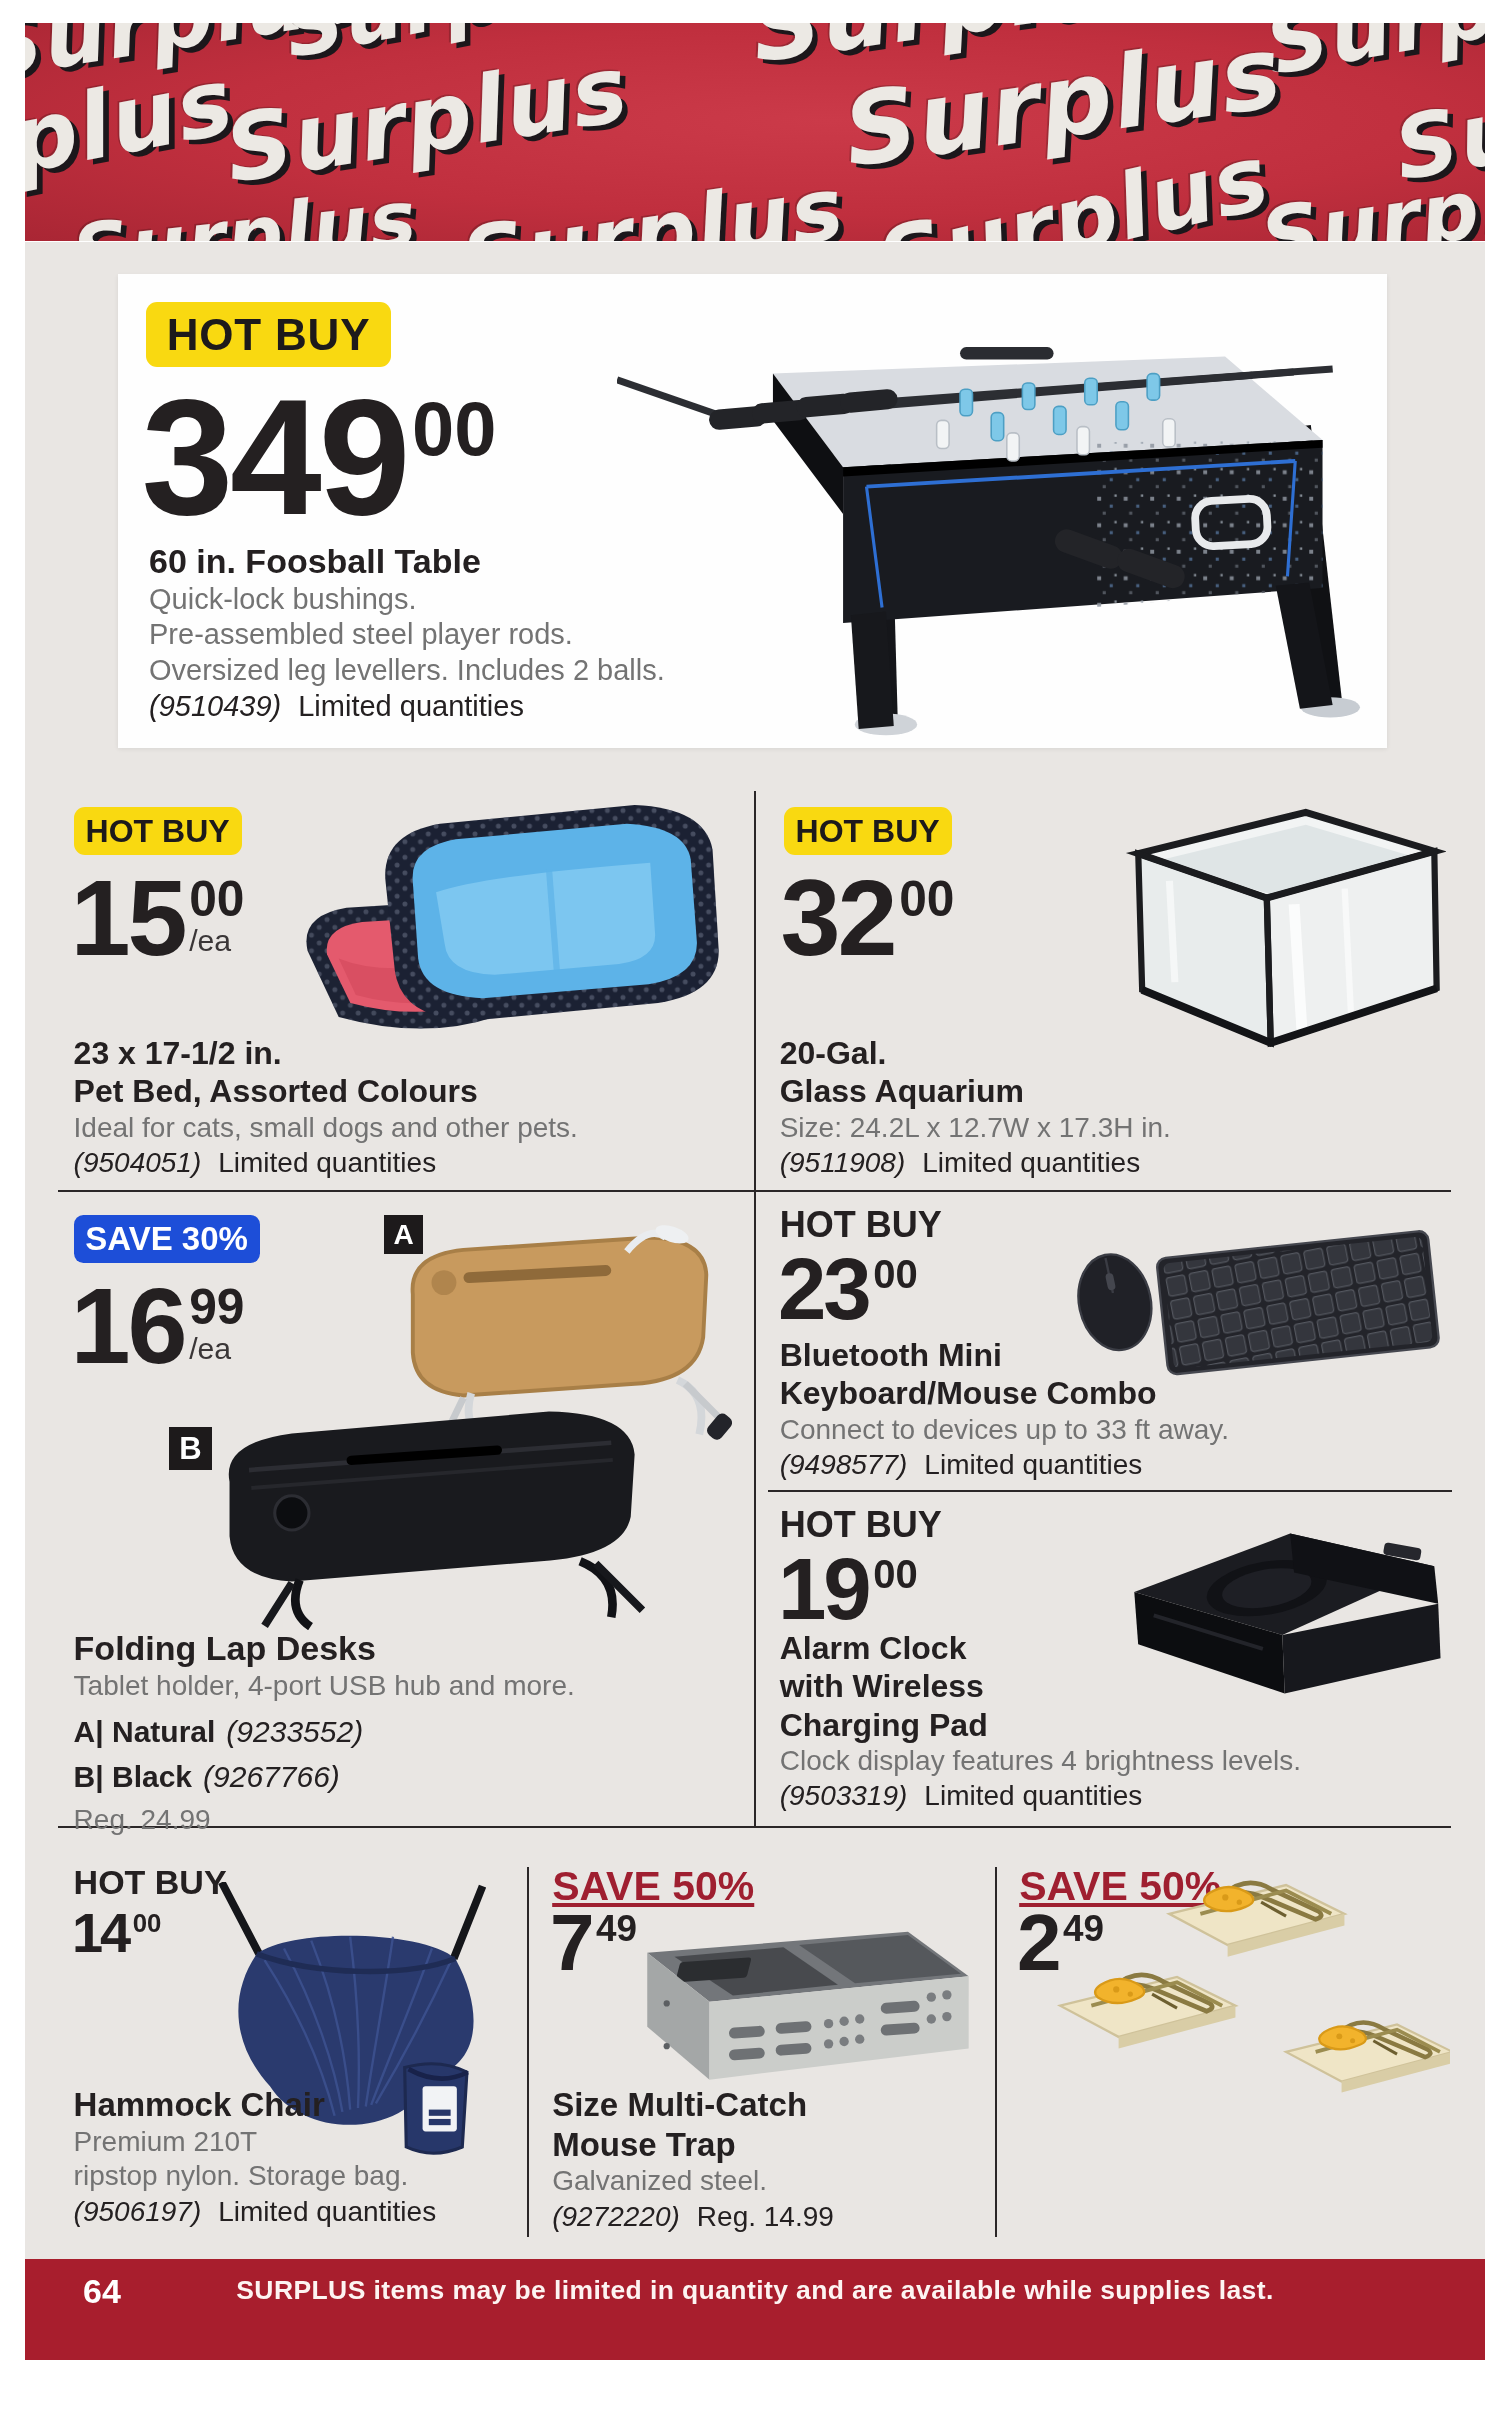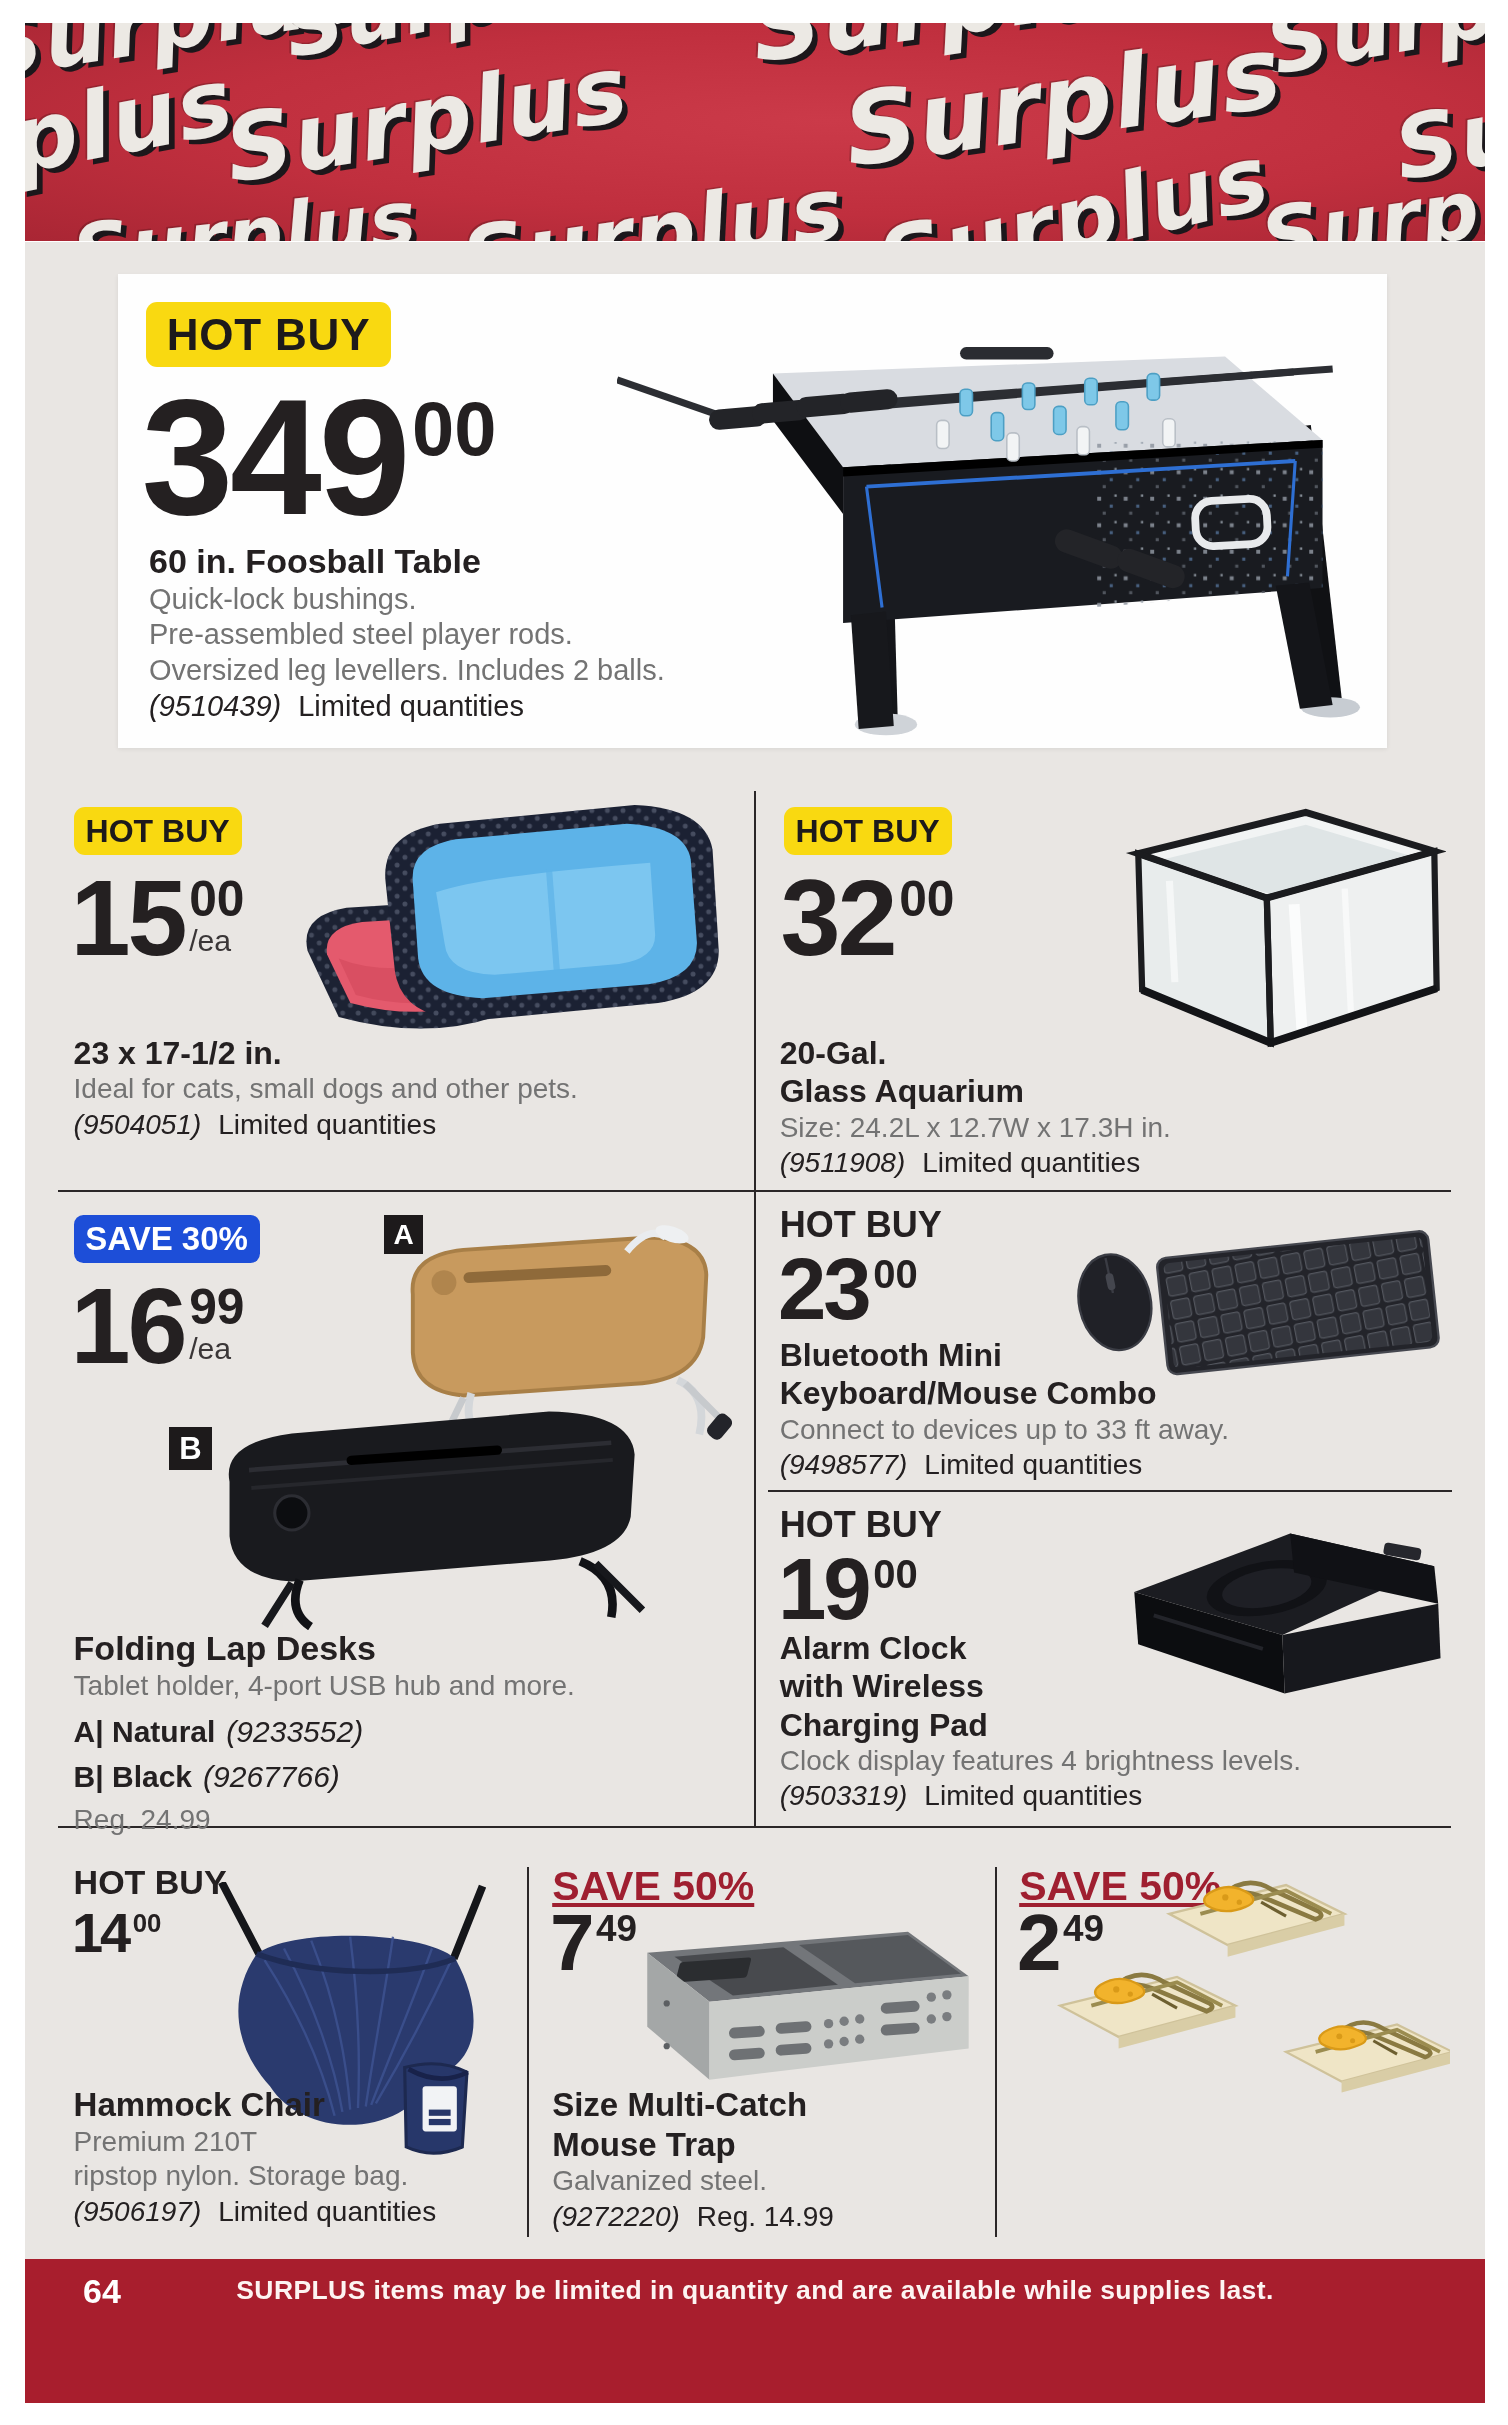--- a/index.html
+++ b/index.html
@@ -51,21 +51,21 @@
   .vline{font-size:30px;margin-top:11px;}
   .vline b{font-weight:800;}
   .vline .pn{margin-left:11px;}
   .ab{position:absolute;background:#1d1a1b;color:#fff;font-weight:800;text-align:center;}
 
   
   .hr{position:absolute;background:#2b2728;height:2.3px;}
   .vr{position:absolute;background:#2b2728;width:2.3px;}
 
   
-  #footer{left:25px;top:2259px;width:1460px;height:144px;background:#a81e2d;}
+  #footer{left:25px;top:2259px;width:1460px;height:101px;background:#a81e2d;}
   #footer .pageno{position:absolute;left:58px;top:12.5px;color:#fff;font-weight:bold;font-size:34px;}
   #footer .notice{position:absolute;left:0;top:16.4px;width:100%;text-align:center;color:#fdf4f2;
                   font-weight:bold;font-size:26.5px;letter-spacing:0.4px;}
 </style>
 </head>
 <body>
 
 <div id="page">
 
   <div id="banner" class="abs">
@@ -189,20 +189,21 @@
       <path d="M60,215 Q120,240 235,215 L228,262 Q160,283 82,262 Z" fill="#d94f62"></path>
 
       <path d="M120,115 Q115,55 190,42 L440,18 Q530,22 540,75 L548,205 Q548,260 470,272 L230,295 Q140,292 132,230 Z" fill="#1b2133"></path>
       <path d="M120,115 Q115,55 190,42 L440,18 Q530,22 540,75 L548,205 Q548,260 470,272 L230,295 Q140,292 132,230 Z" fill="url(#dots)" opacity=".65"></path>
       <path d="M155,115 Q152,72 210,62 L430,42 Q505,46 512,88 L520,195 Q520,238 458,248 L245,266 Q168,263 162,215 Z" fill="#5db3e8"></path>
       <path d="M185,130 Q250,108 460,92 L466,180 Q470,215 420,222 L260,236 Q200,234 196,196 Z" fill="#7cc6f0"></path>
       <path d="M330,100 L340,230" stroke="#5db3e8" stroke-width="8" opacity=".7"></path>
     </svg>
     <div class="tblock" style="left:15.6px;top:243px;">
       <div class="title">23 x 17-1/2 in.</div>
+      <div class="title">Pet Bed, Assorted Colours</div>
       <div class="desc">Ideal for cats, small dogs and other pets.</div>
       <div class="pline"><span class="pn">(9504051)</span><span class="avail">Limited quantities</span></div>
     </div>
   </div>
 
   <div class="tile" style="left:768px;top:791px;width:684px;height:399px;">
     <div class="badge-yellow">HOT BUY</div>
     <div class="t-price price" style="left:12.5px;top:84px;font-size:108px;">
       <span>32</span><span class="cwrap"><span class="c">00</span></span>
     </div>

